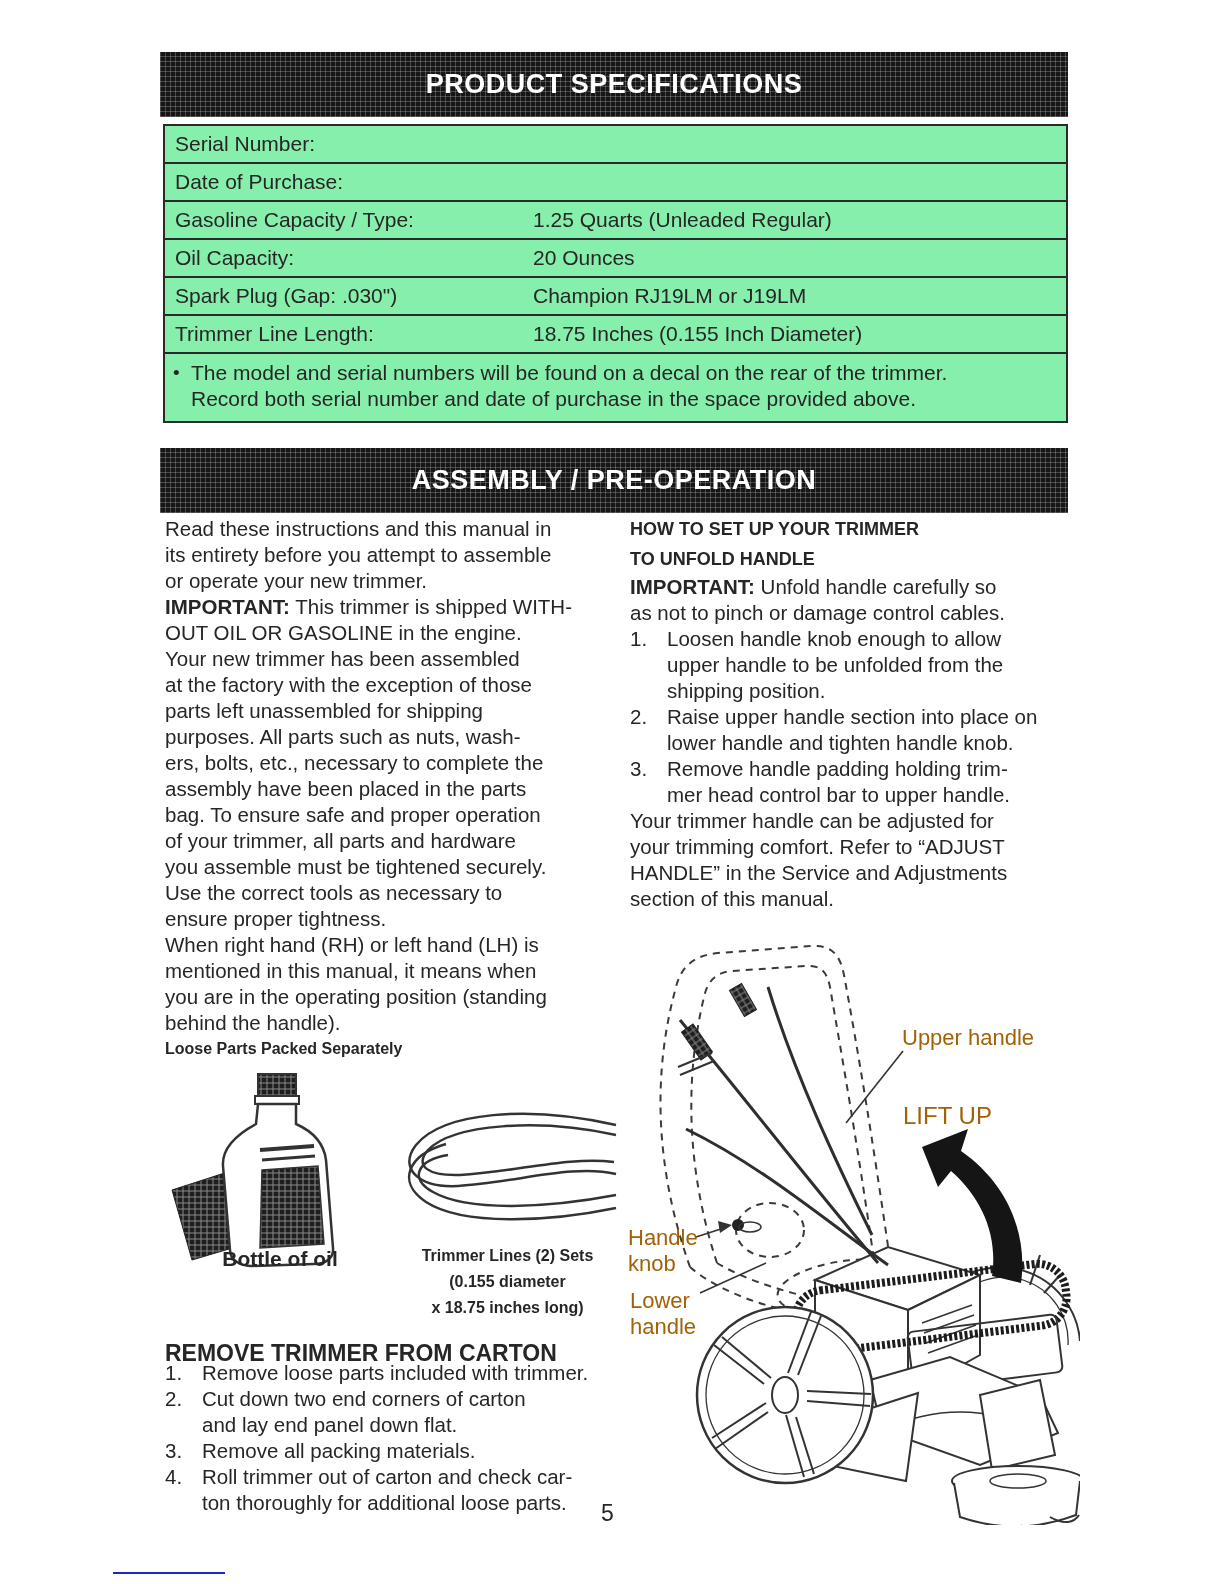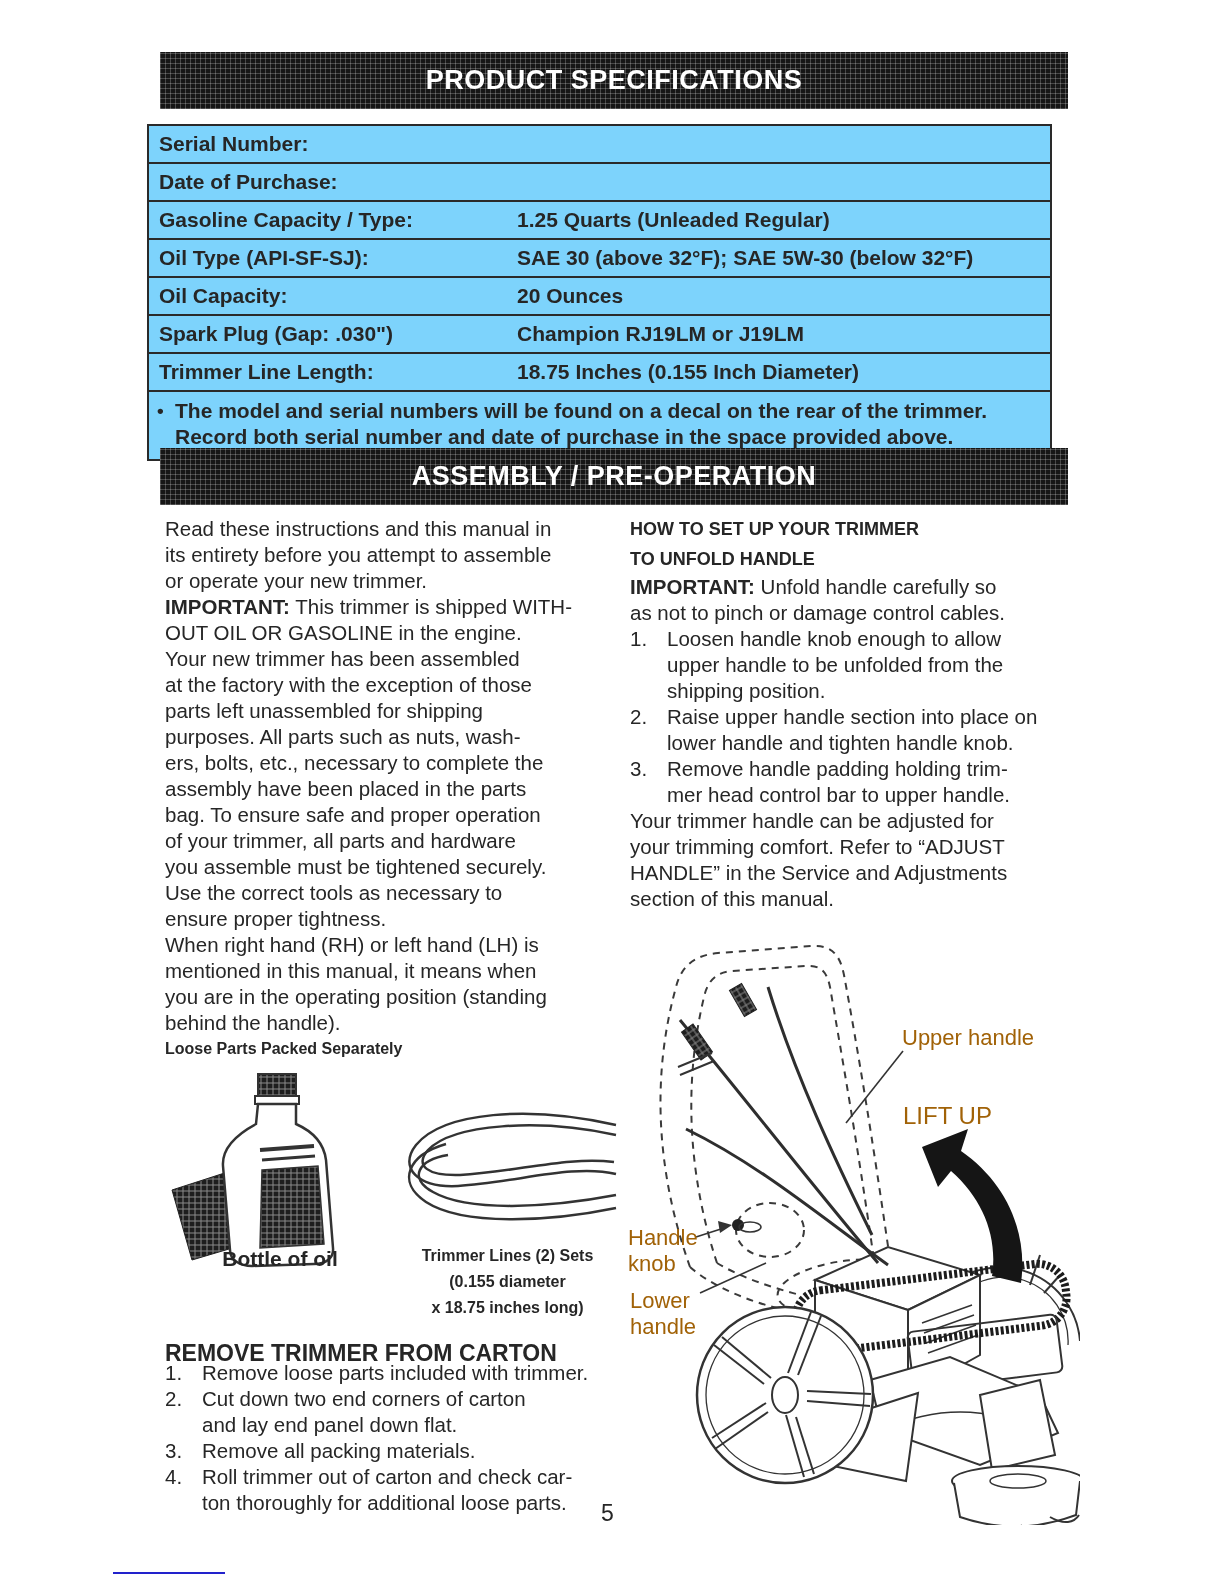--- a/index.html
+++ b/index.html
@@ -1,27 +1,27 @@
 <!DOCTYPE html>
 <html><head>
 <meta charset="utf-8">
 <style>
   html,body{margin:0;padding:0;background:#fff;}
   .page{position:relative;width:1224px;height:1584px;background:#fff;overflow:hidden;
         font-family:"Liberation Sans",sans-serif;color:#262626;}
   
-  .band{position:absolute;left:160px;width:908px;height:57px;
+  .band{position:absolute;left:160px;width:908px;height:65px;
         background-color:#161616;
         background-image:
           repeating-linear-gradient(0deg, rgba(255,255,255,0.22) 0 1px, transparent 1px 5px),
           repeating-linear-gradient(90deg, rgba(255,255,255,0.22) 0 1px, transparent 1px 5px);
         display:flex;align-items:center;justify-content:center;}
   .band-text{color:#ffffff;font-weight:bold;font-size:27px;letter-spacing:0.5px;}
   
-  .spec-box{position:absolute;left:147px;top:124px;width:901px;border:2px solid #2a2a2a;background:#7dd3fc;font-weight:bold;}
+  .spec-box{position:absolute;left:163px;top:124px;width:901px;border:2px solid #2a2a2a;background:#86efac;}
   .spec-row{position:relative;height:36px;border-bottom:2px solid #2a2a2a;font-size:21px;}
   .spec-label{position:absolute;left:10px;top:6px;}
   .spec-value{position:absolute;left:368px;top:6px;}
   .spec-note{display:flex;padding:6px 10px 9px 8px;font-size:21px;line-height:26px;}
   .spec-note .bullet{width:18px;flex:none;font-size:19px;}
   
   .lines{white-space:pre-line;}
   .b{font-weight:bold;}
   .col-left{position:absolute;left:165px;top:516px;width:455px;font-size:20.5px;line-height:26px;}
   .col-right{position:absolute;left:630px;top:514px;width:452px;font-size:20.5px;line-height:26px;}
@@ -63,24 +63,20 @@
       <span class="spec-label">Serial Number:</span>
       <span class="spec-value"></span>
     </div>
     <div class="spec-row">
       <span class="spec-label">Date of Purchase:</span>
       <span class="spec-value"></span>
     </div>
     <div class="spec-row">
       <span class="spec-label">Gasoline Capacity / Type:</span>
       <span class="spec-value">1.25 Quarts (Unleaded Regular)</span>
-    </div>
-    <div class="spec-row">
-      <span class="spec-label">Oil Type (API-SF-SJ):</span>
-      <span class="spec-value">SAE 30 (above 32°F); SAE 5W-30 (below 32°F)</span>
     </div>
     <div class="spec-row">
       <span class="spec-label">Oil Capacity:</span>
       <span class="spec-value">20 Ounces</span>
     </div>
     <div class="spec-row">
       <span class="spec-label">Spark Plug (Gap: .030")</span>
       <span class="spec-value">Champion RJ19LM or J19LM</span>
     </div>
     <div class="spec-row">

